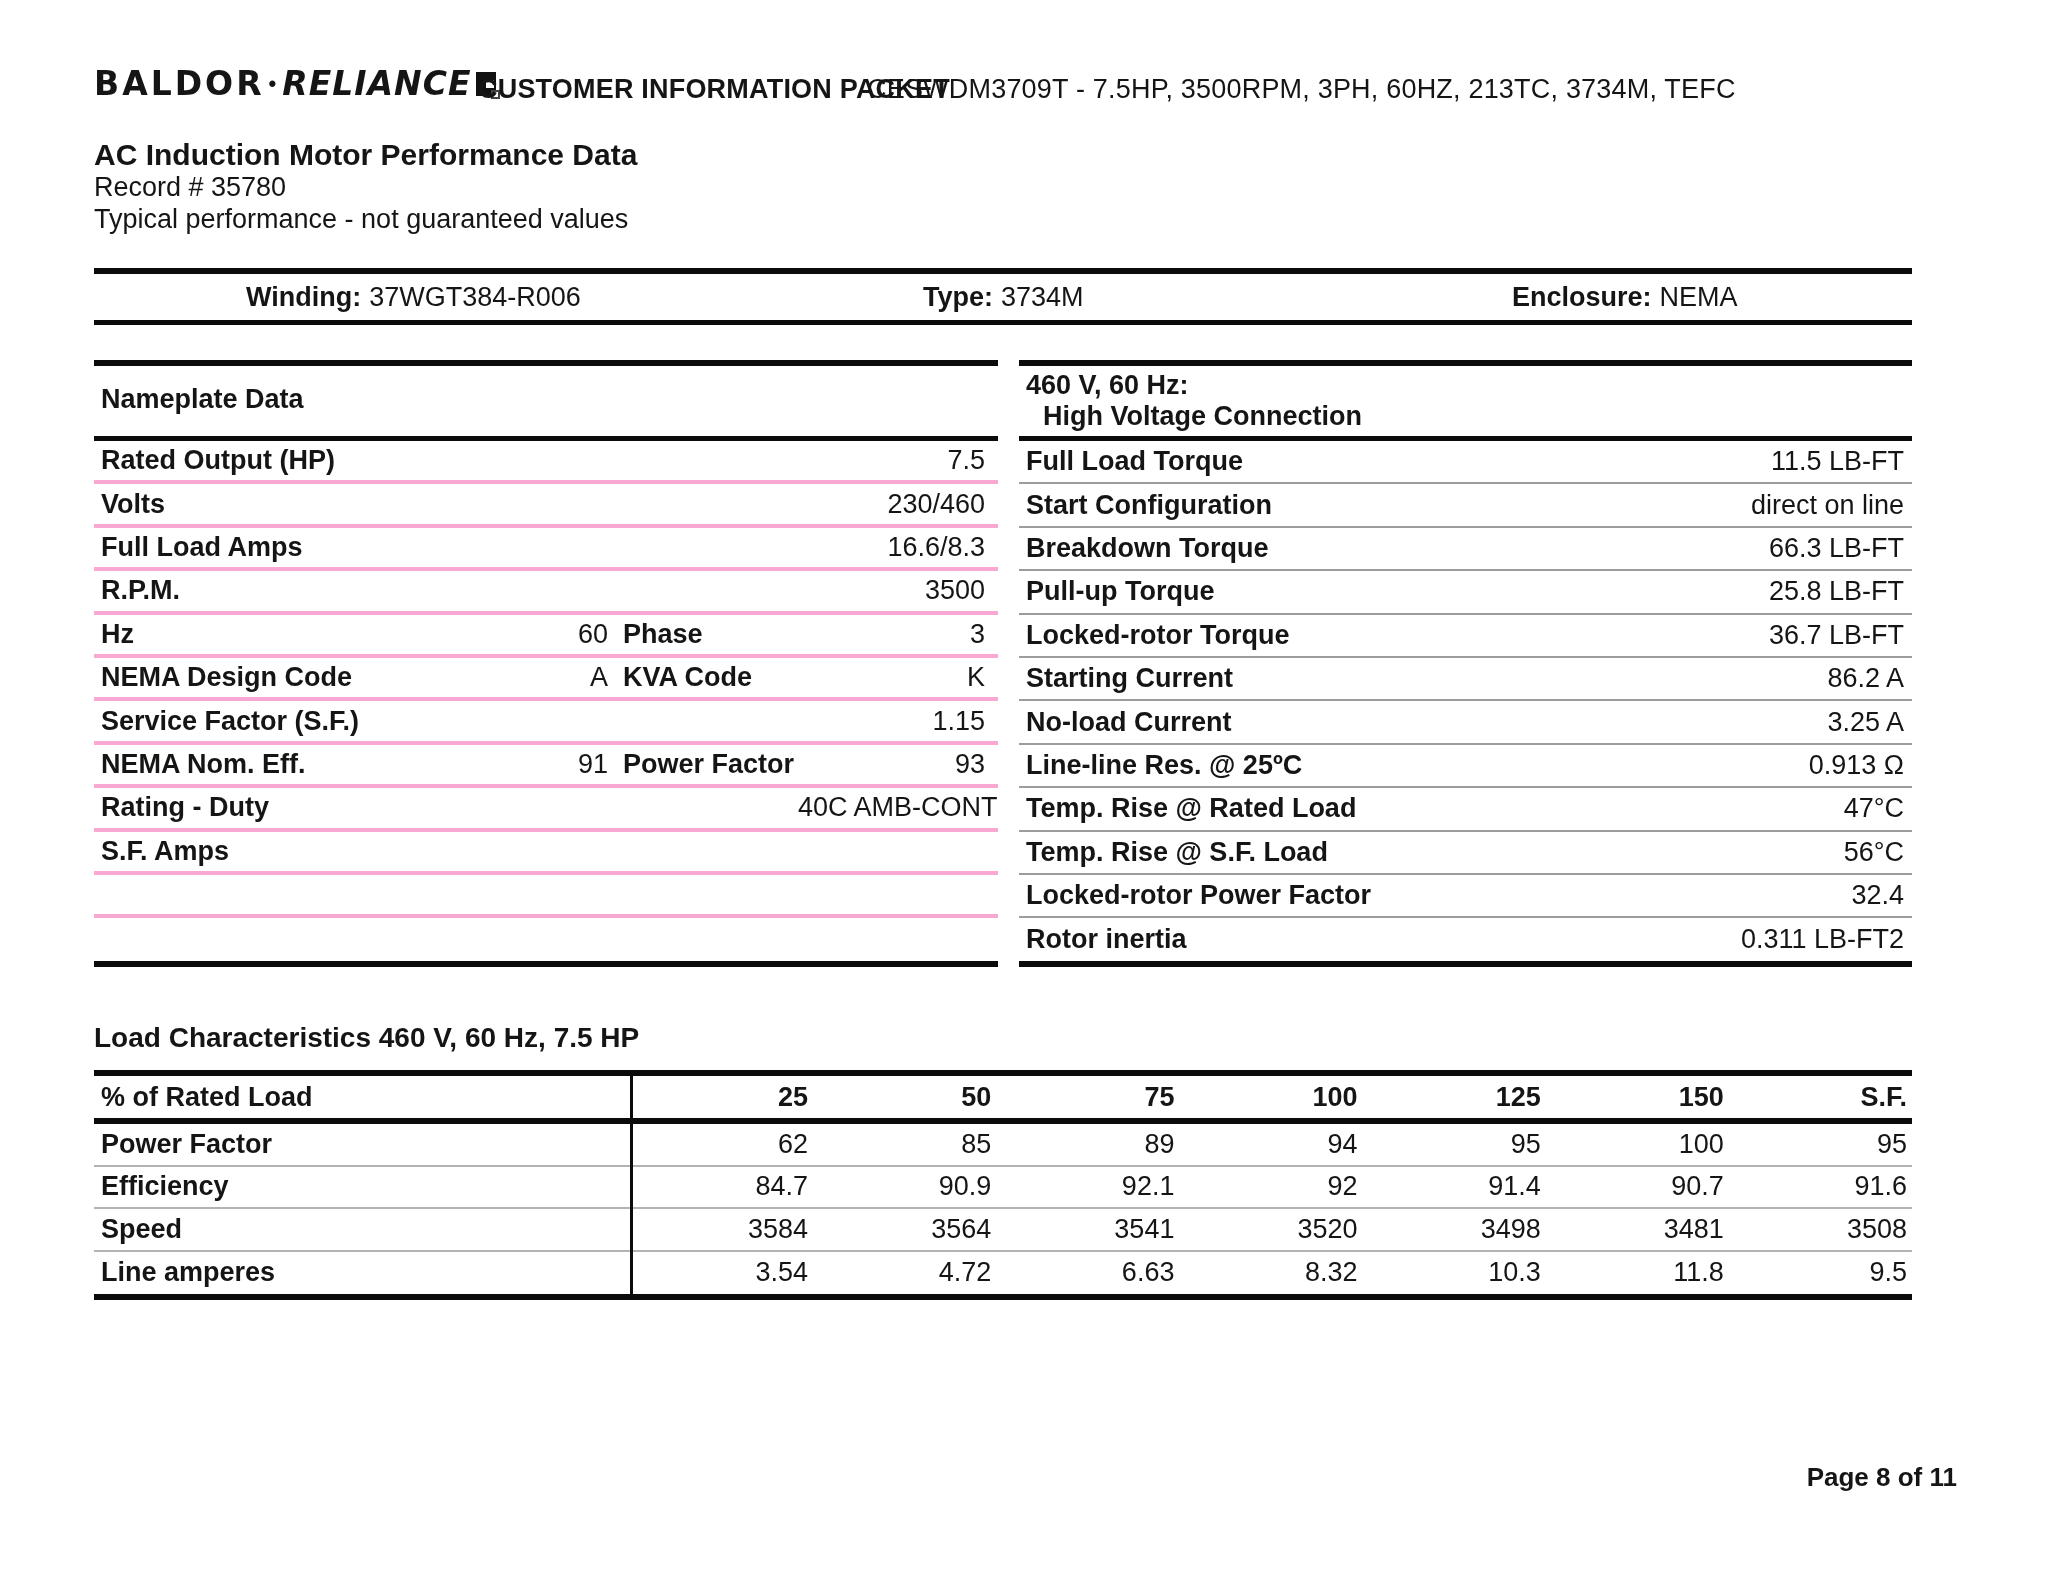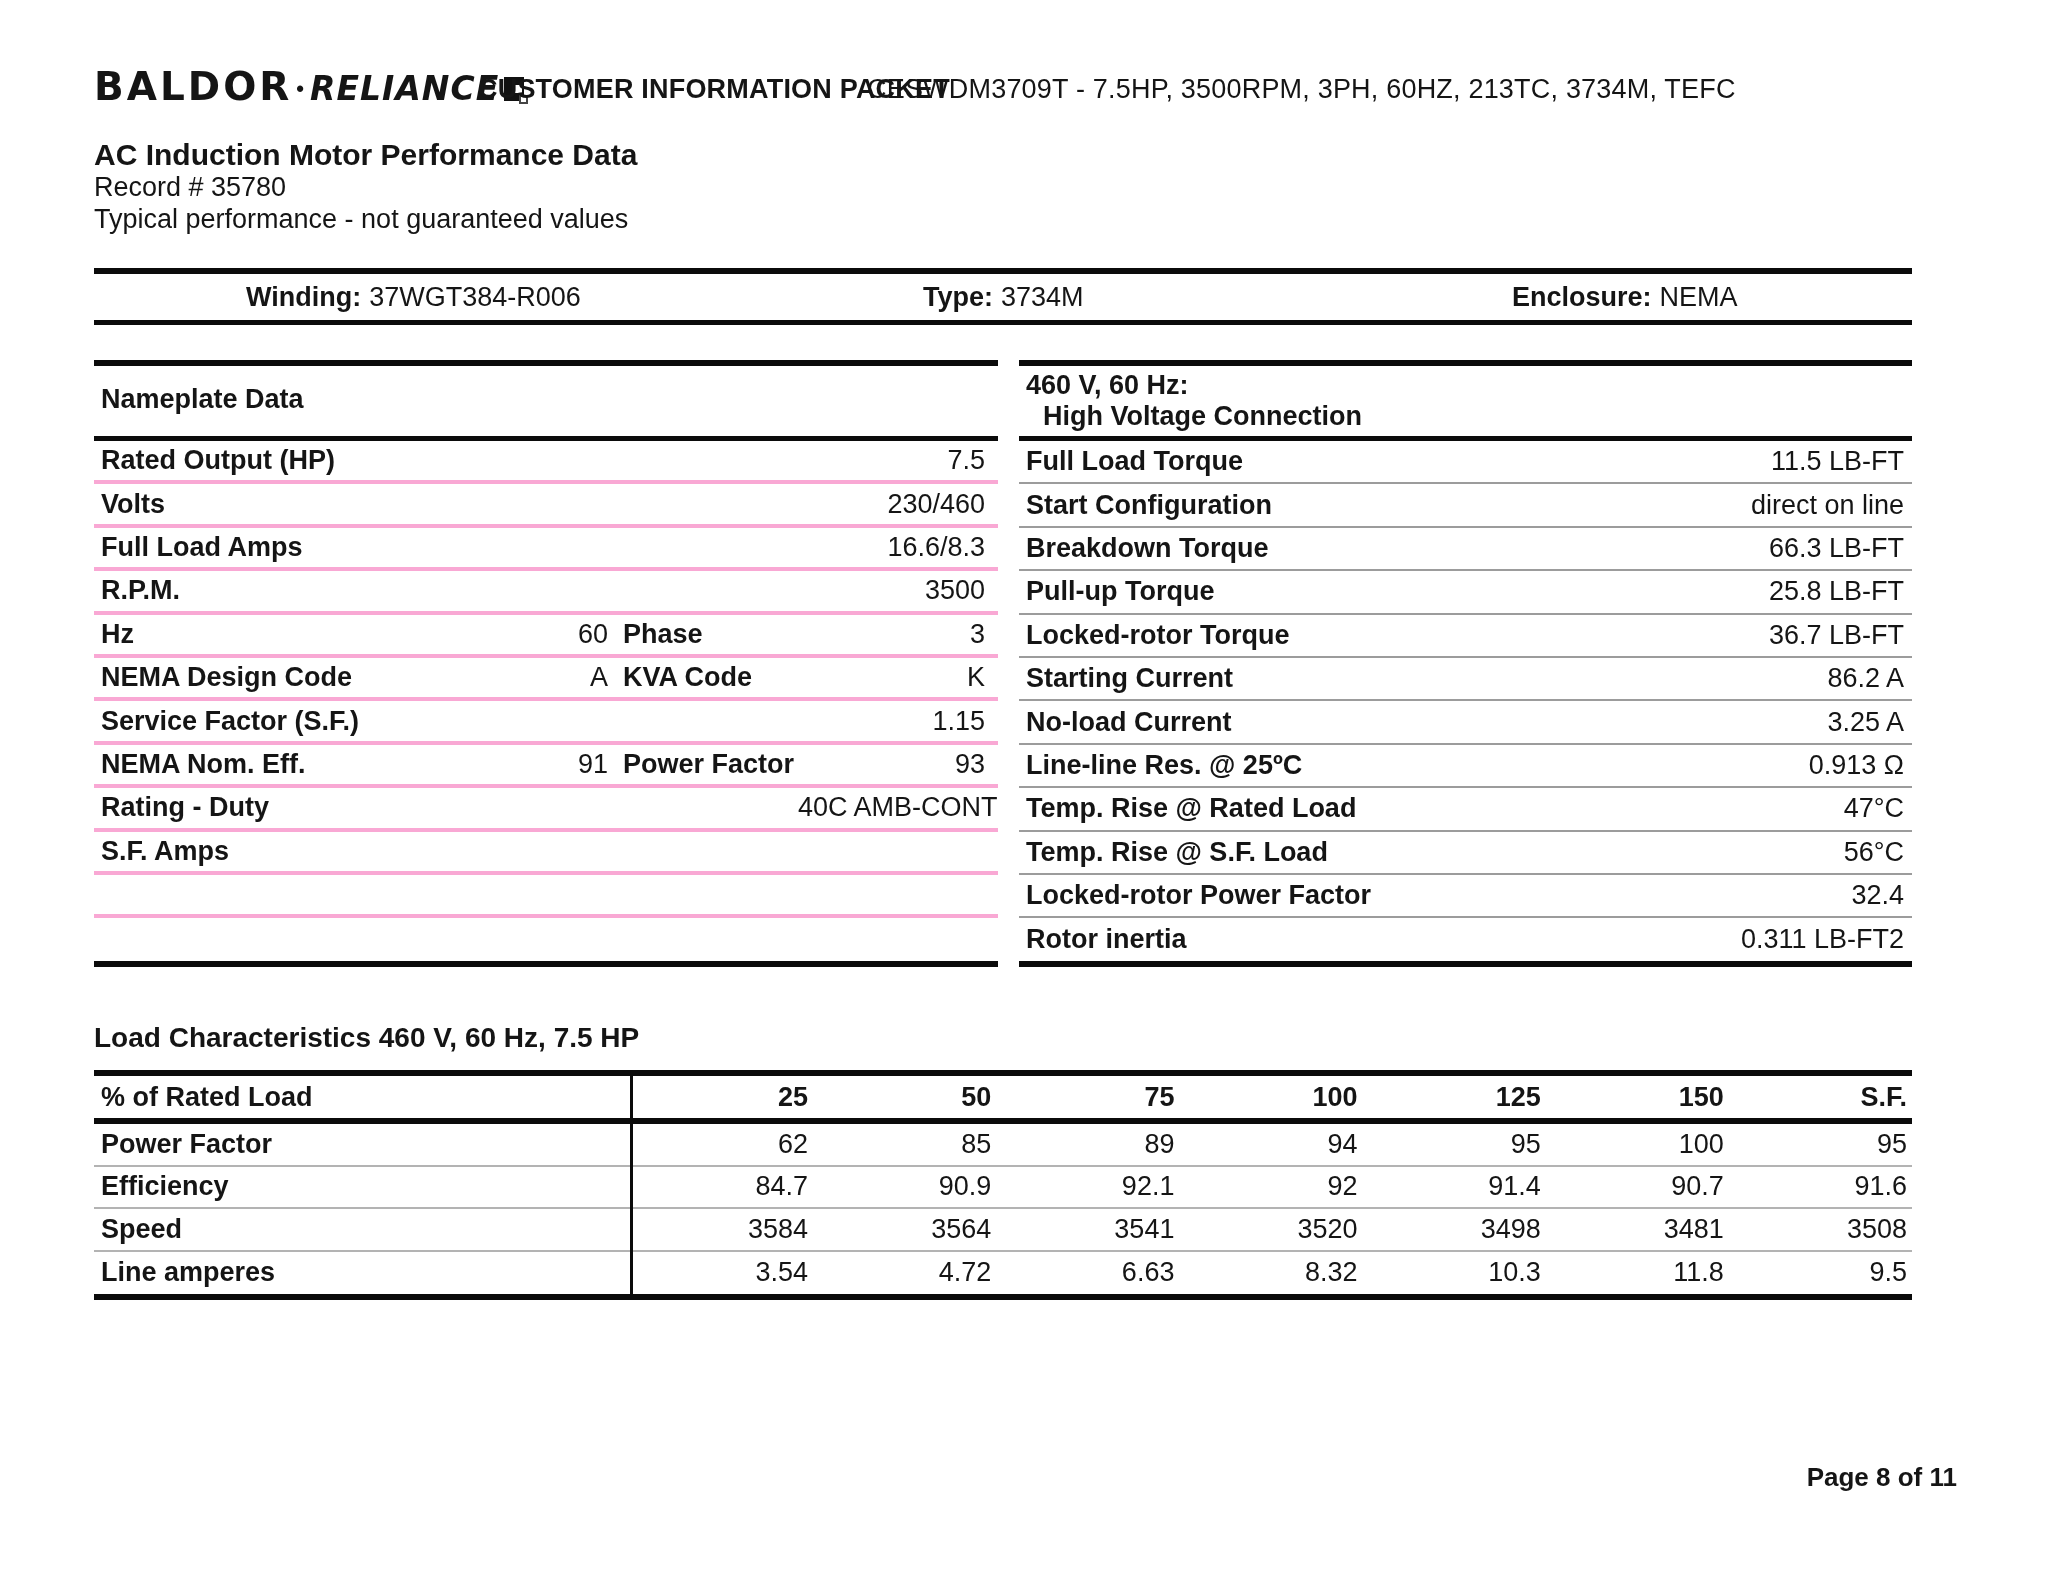--- a/index.html
+++ b/index.html
@@ -7,21 +7,21 @@
   body {
     width:2048px; height:1582px; position:relative;
     font-family:"Liberation Sans", sans-serif;
     color:#151515;
     -webkit-font-smoothing:antialiased;
   }
   .rule { position:absolute; background:#0b0b0b; }
 
   
   .brand { position:absolute; left:94px; top:64px; white-space:nowrap; }
-  .brand-b1 { font-weight:800; font-size:39px; letter-spacing:3px; font-family:"DejaVu Sans","Liberation Sans",sans-serif;margin-top:25px; }
+  .brand-b1 { font-weight:800; font-size:33px; letter-spacing:3px; font-family:"DejaVu Sans","Liberation Sans",sans-serif;margin-top:25px; }
   .brand-dot { font-size:22px; font-weight:800; margin:0 6px 0 4px; vertical-align:4px; }
   .brand-b2 { font-weight:800; font-style:italic; font-size:33px; letter-spacing:1px; font-family:"DejaVu Sans","Liberation Sans",sans-serif; }
   .tm-box { display:inline-block; position:relative; width:20px; height:24px; background:#111; margin-left:5px; vertical-align:-1px; }
   .tm-box::after { content:""; position:absolute; right:2px; top:8px; width:8px; height:8px; background:#fff; }
   .tm-sub { position:absolute; right:-4px; bottom:-3px; width:9px; height:9px; border:2px solid #444; background:#fff; }
   .packet-title { position:absolute; left:478px; top:74px; font-size:27px; font-weight:700; letter-spacing:0.2px;text-align:right; }
   .model-line { position:absolute; left:867px; top:74px; font-size:27px; letter-spacing:0.2px; }
 
   
   .doc-title { position:absolute; left:94px; top:138px; font-size:30px; font-weight:700; }

